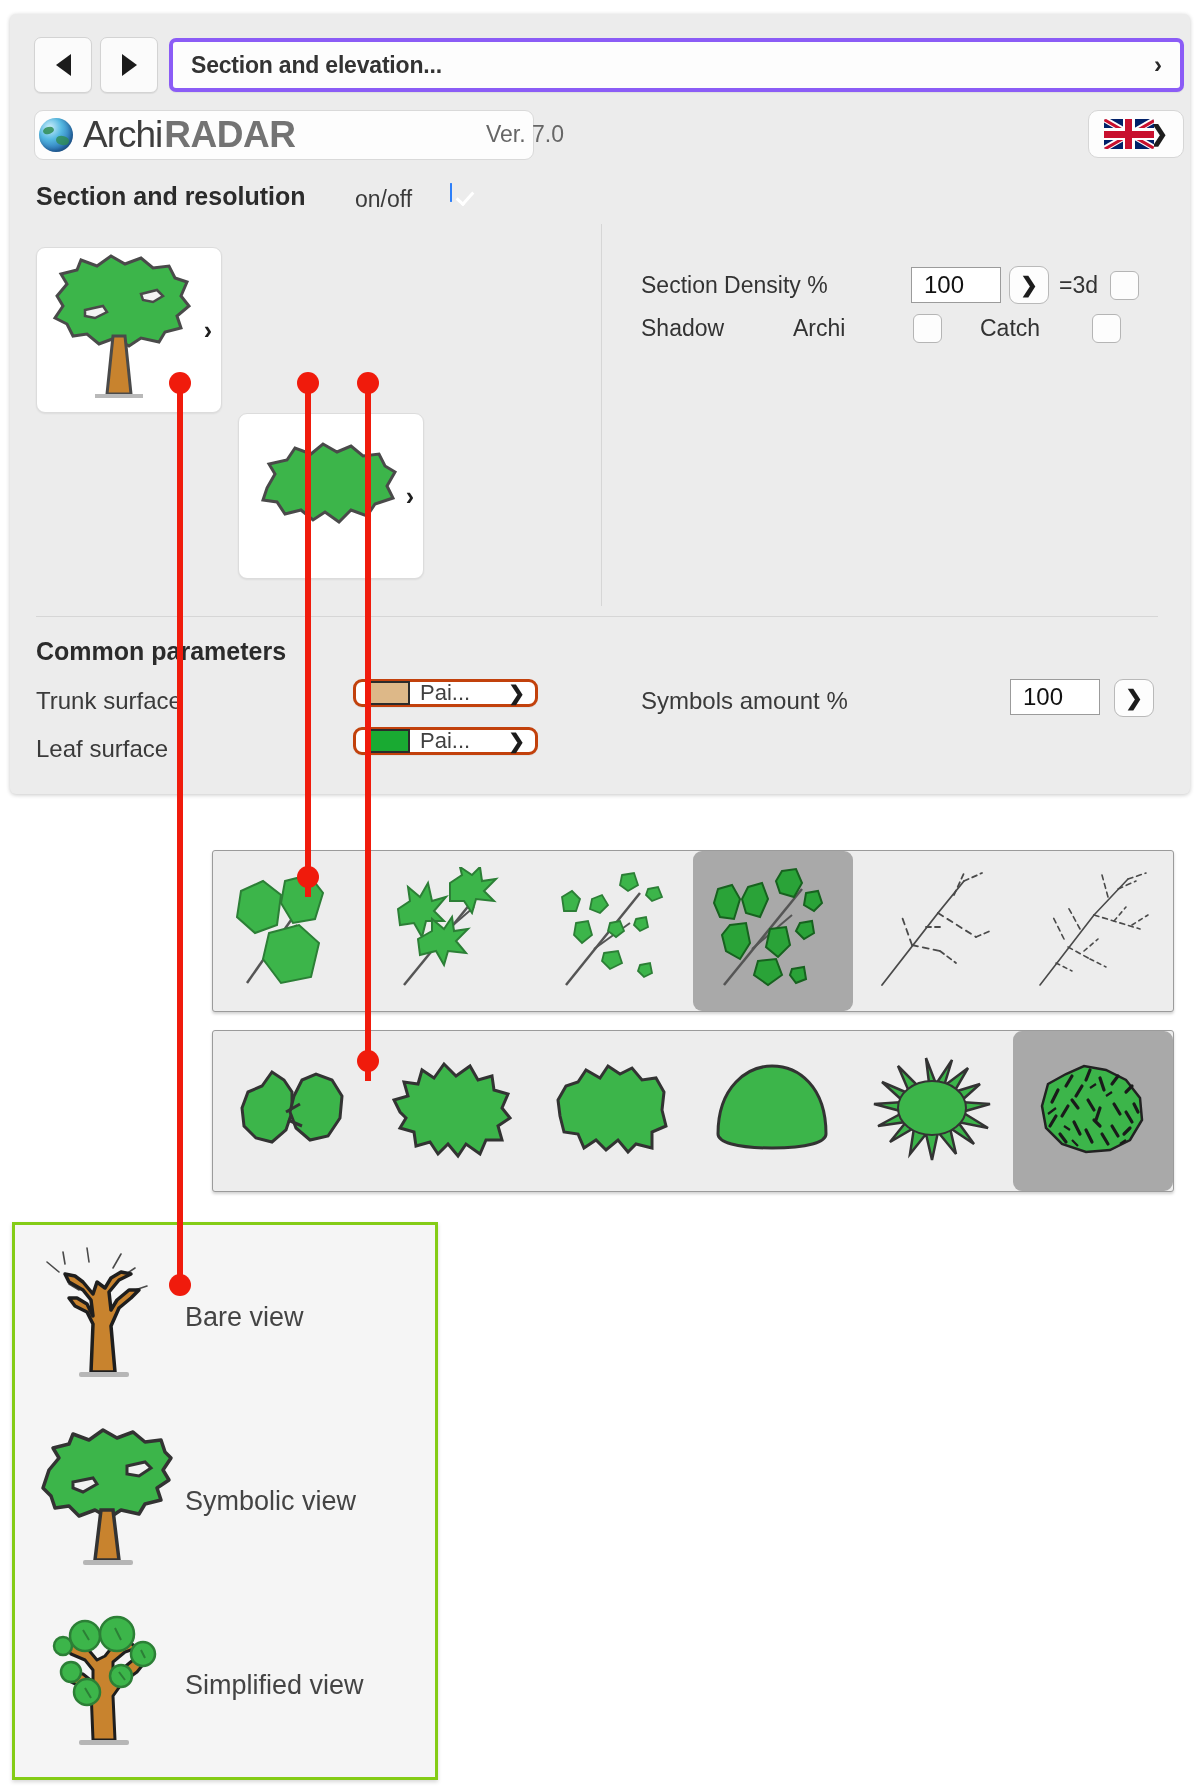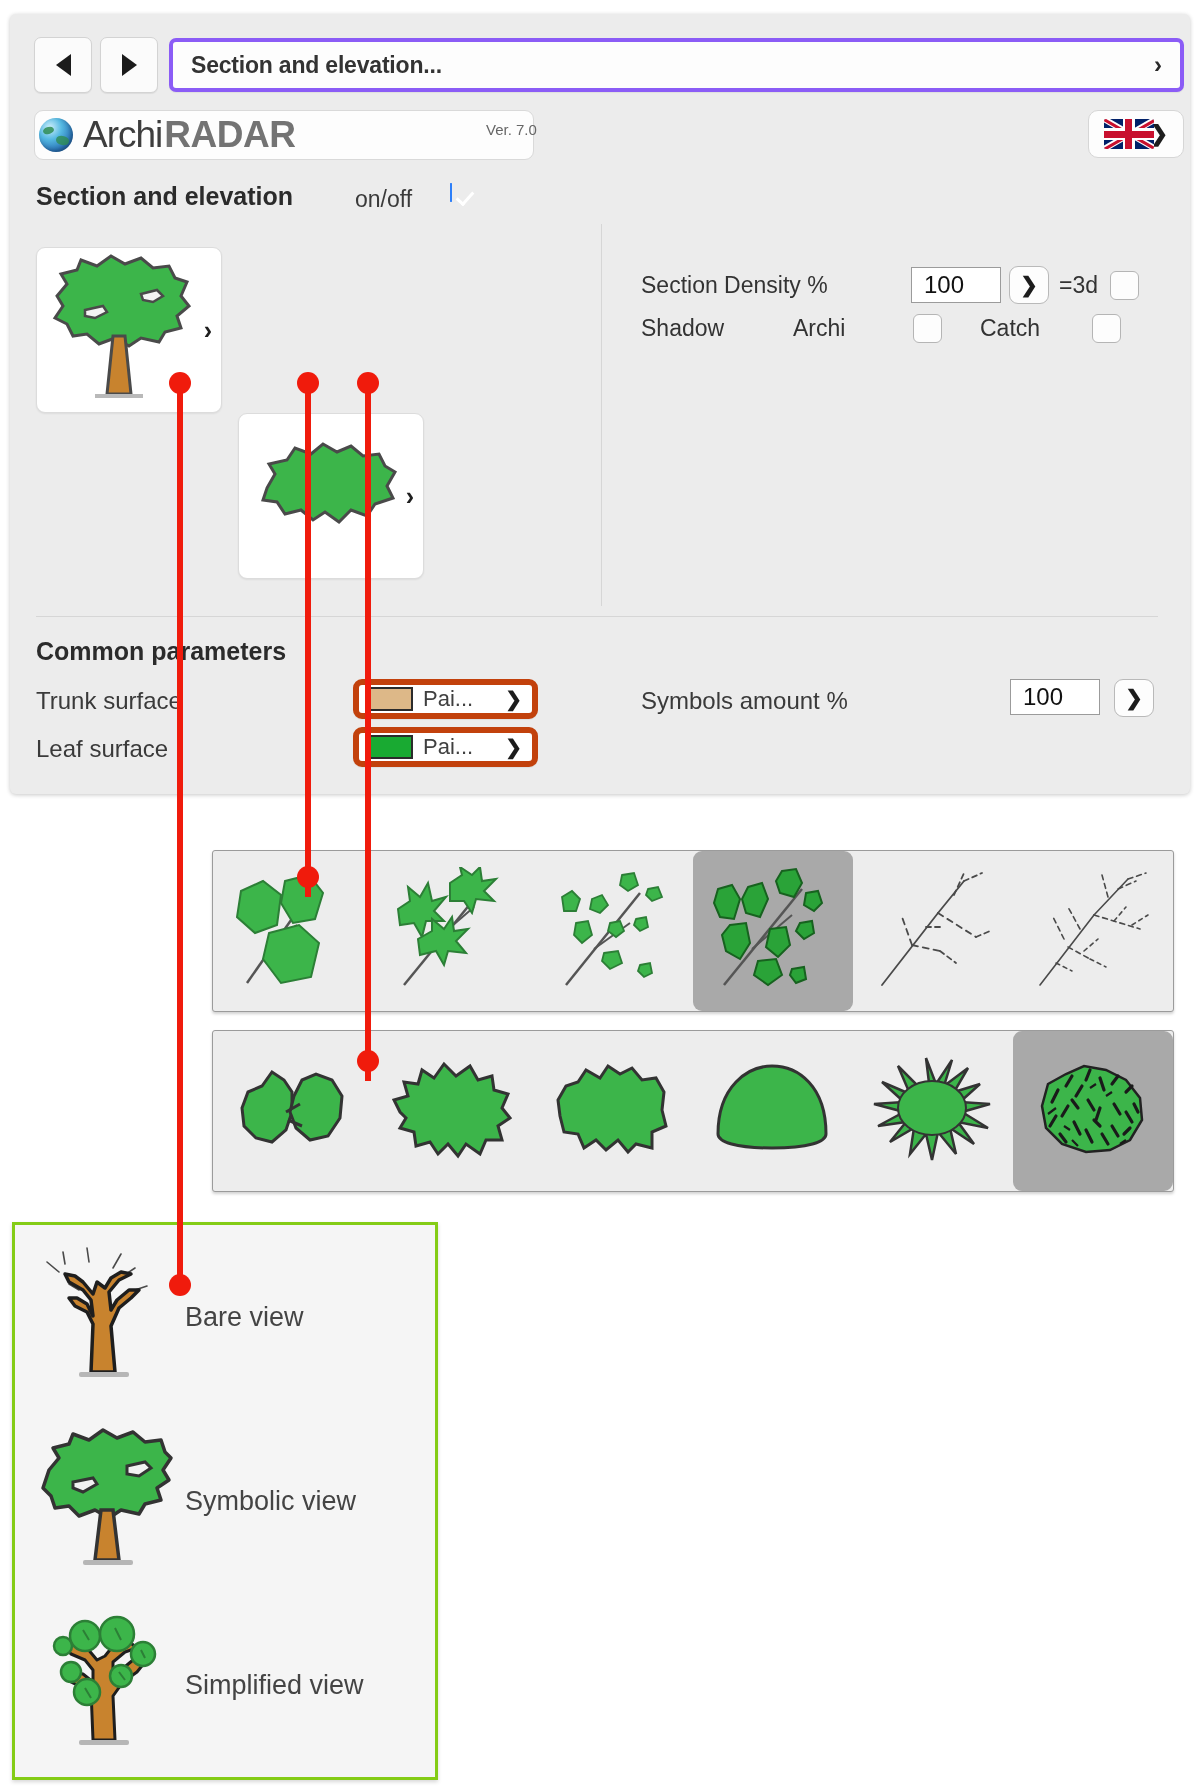--- a/index.html
+++ b/index.html
@@ -46,21 +46,21 @@
     border-radius:9px;display:flex;align-items:center;padding-left:4px;box-sizing:border-box;gap:10px;
   }
   #globe{width:34px;height:34px;border-radius:50%;
     background:radial-gradient(circin at 30% 30%, #bfe8f7 0%, #3aa8d8 40%, #1d5fa5 100%);
     background:radial-gradient(circle at 32% 28%, #cdeefb 0%, #55b9e2 35%, #2a74b8 70%, #18467f 100%);
     box-shadow:inset -2px -2px 4px rgba(0,0,0,.25);position:relative;overflow:hidden;}
   #globe:before{content:"";position:absolute;left:4px;top:9px;width:11px;height:7px;background:#2e8c54;border-radius:45%;transform:rotate(-16deg);opacity:.85;}
   #globe:after{content:"";position:absolute;left:17px;top:18px;width:13px;height:9px;background:#2e8c54;border-radius:45%;transform:rotate(12deg);opacity:.8;}
   .brand-archi{font-size:37px;color:#3d3d3d;letter-spacing:-1px;font-weight:300;}
   .brand-radar{font-size:37px;color:#737373;font-weight:bold;letter-spacing:-0.5px;}
-  #ver{position:absolute;left:452px;top:11px;font-size:15px;color:#666;}
+  #ver{position:absolute;left:452px;top:11px;font-size:23px;color:#666;}
   #flagbtn{
     position:absolute;right:0px;top:0px;width:94px;height:46px;background:#fdfdfd;border:1px solid #d6d6d6;
     border-radius:10px;display:flex;align-items:center;justify-content:center;gap:2px;
   }
   #flag{width:50px;height:30px;position:relative;overflow:hidden;border-radius:2px;background:#012169;}
   #flag .d1,#flag .d2{position:absolute;left:-6px;top:12px;width:64px;height:6px;background:#fff;transform-origin:center;}
   #flag .d1{transform:rotate(30deg);} #flag .d2{transform:rotate(-30deg);}
   #flag .d3,#flag .d4{position:absolute;left:-6px;top:13.5px;width:64px;height:3px;background:#C8102E;}
   #flag .d3{transform:rotate(30deg);} #flag .d4{transform:rotate(-30deg);}
   #flag .cw{position:absolute;left:0;top:9px;width:50px;height:12px;background:#fff;}
@@ -84,21 +84,21 @@
   .prow{display:flex;align-items:center;font-size:23px;color:#333;}
   .numfield{width:90px;height:36px;background:#fff;border:1px solid #9b9b9b;display:flex;align-items:center;padding-left:12px;box-sizing:border-box;font-size:24px;color:#111;}
   .stepbtn{width:38px;height:36px;border:1px solid #b9b9b9;border-radius:9px;background:#fdfdfd;display:flex;align-items:center;justify-content:center;font-size:21px;font-weight:bold;color:#1c1c1c;}
 
   #vdiv{left:591px;top:210px;width:1px;height:382px;background:#d6d6d6;}
   #hdiv{left:26px;top:602px;width:1122px;height:1px;background:#d6d6d6;}
 
   
   #common-title{left:26px;top:623px;font-size:25px;font-weight:bold;color:#2b2b2b;}
   .cplabel{font-size:24px;color:#3a3a3a;}
-  .surfbtn{width:185px;height:40px;background:#fff;border:6px solid #c2410c;border-radius:9px;display:flex;align-items:center;gap:10px;padding:0 10px;box-sizing:border-box;box-shadow:0 1px 1px rgba(0,0,0,.05);}
+  .surfbtn{width:185px;height:28px;background:#fff;border:3px solid #c2410c;border-radius:9px;display:flex;align-items:center;gap:10px;padding:0 10px;box-sizing:border-box;box-shadow:0 1px 1px rgba(0,0,0,.05);}
   .swatch{width:44px;height:24px;border:2px solid #2b2b2b;box-sizing:border-box;}
   .surfbtn .pt{font-size:22px;color:#404040;flex:1;}
   .surfbtn .sc{font-size:20px;font-weight:bold;color:#1c1c1c;}
 
   
   .strip{background:#ededed;border:1px solid #9b9b9b;border-radius:3px;display:flex;box-shadow:0 2px 3px rgba(0,0,0,.18);}
   .cell{flex:1;display:flex;align-items:center;justify-content:center;position:relative;}
   .cell.sel{background:#a9a9a9;border-radius:9px;}
 
   
@@ -148,21 +148,21 @@
           <span class="ch"></span>
         <span class="rw"></span>
           <span class="rh"></span>
       </span>
       <span style="font-size:22px;font-weight:bold;color:#1d1d1d;margin-left:-6px">❯</span>
     </div>
   </div>
 
   
   <div class="abs" id="sechdr">
-    <span class="title">Section and elevation</span>
+    <span class="title">Section and resolution</span>
   </div>
   <span class="abs" id="onoff-lbl">on/off</span>
   <span class="abs cbx on" style="left:440px;top:170px"></span>
 
   
   <div class="abs thumb" style="left:26px;top:215px">
     <svg width="182" height="162" viewBox="0 0 182 162">
       <path d="M20 48 L30 36 L24 26 L40 22 L44 12 L60 18 L74 8 L88 16 L104 10 L116 20 L132 18 L138 30 L150 34 L144 48 L152 58 L140 68 L144 80 L128 84 L122 94 L104 90 L92 98 L78 90 L62 96 L50 86 L36 88 L30 76 L18 70 L26 58 Z" fill="#3cb54a" stroke="#4a4a4a" stroke-width="3"></path>
       <path d="M104 46 L120 42 L126 48 L116 54 L106 52 Z" fill="#f4f4f4" stroke="#4a4a4a" stroke-width="2.5"></path>
       <path d="M48 62 L66 58 L70 64 L58 70 L48 68 Z" fill="#f4f4f4" stroke="#4a4a4a" stroke-width="2.5"></path>

